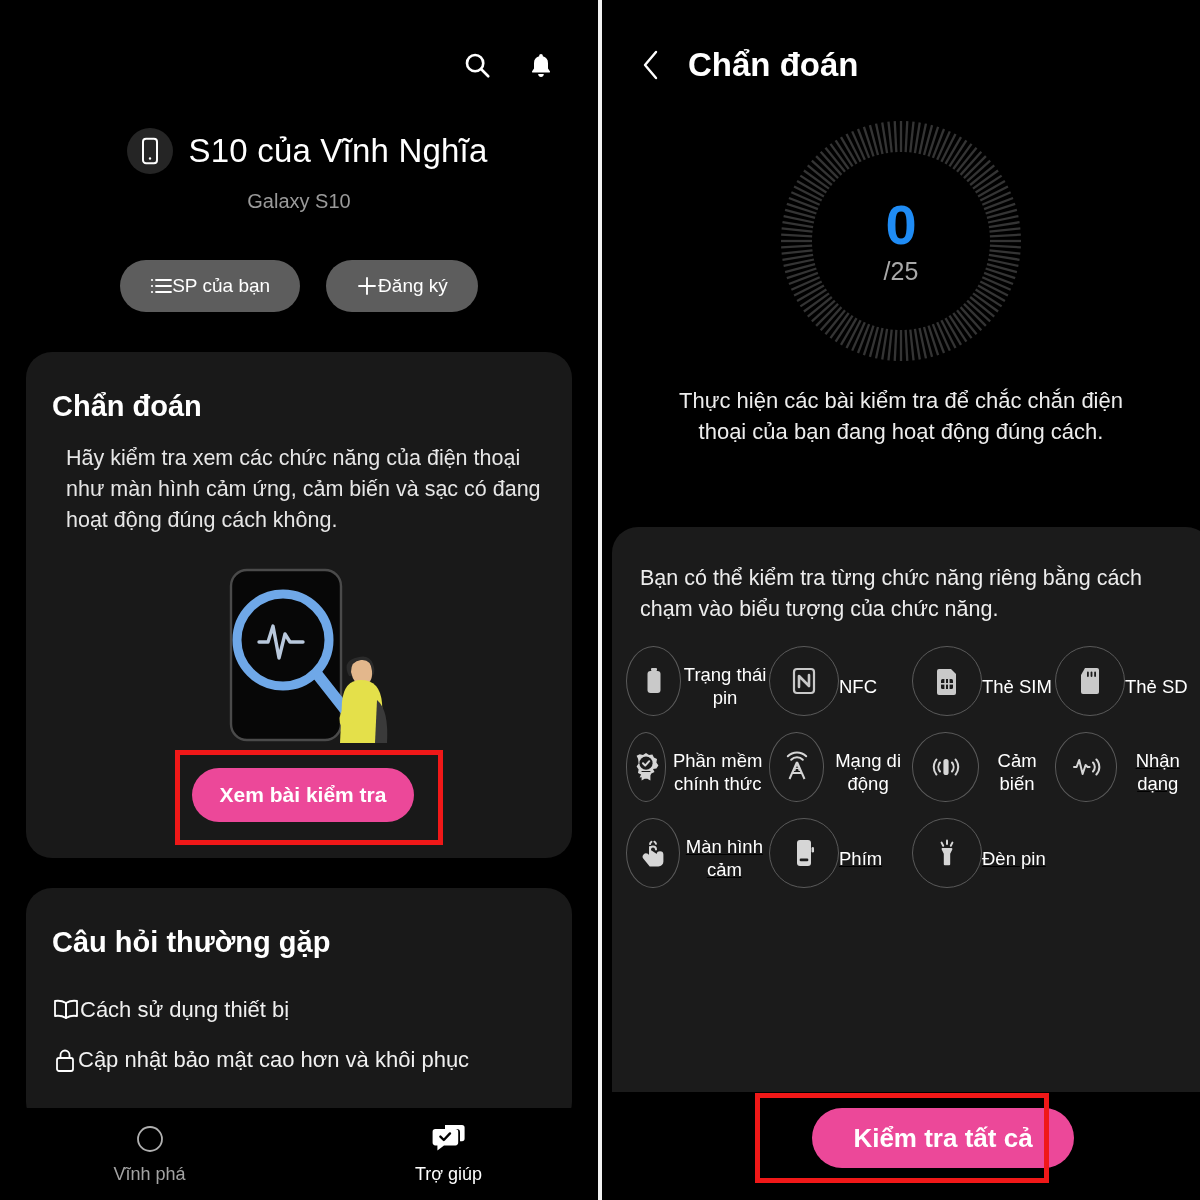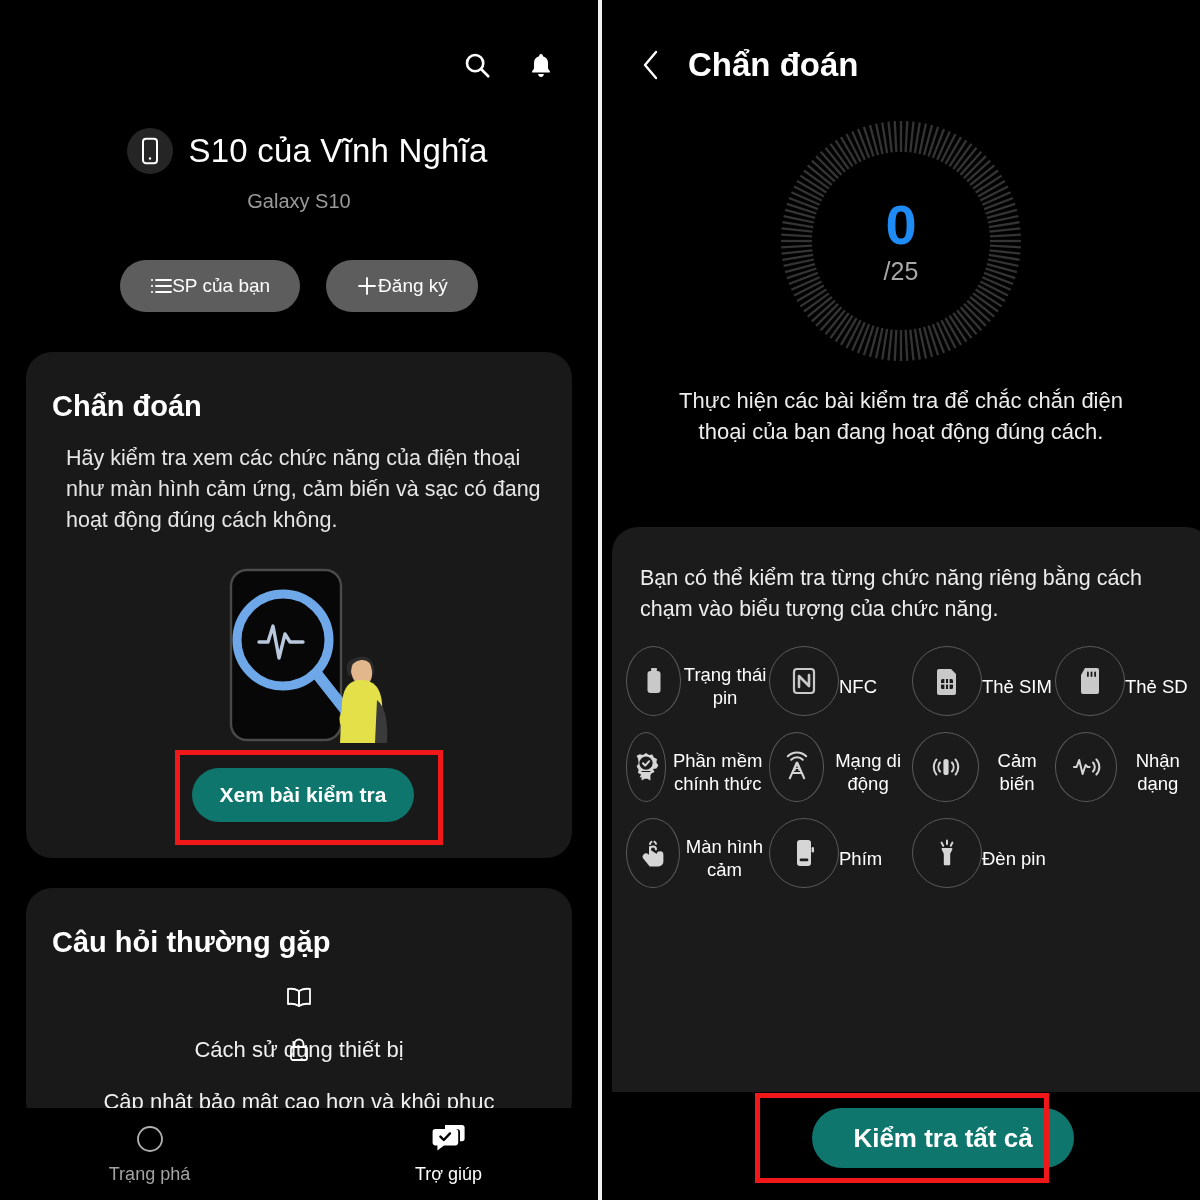--- a/index.html
+++ b/index.html
@@ -85,30 +85,30 @@
   .hl-box {
     position: absolute;
     border: 5px solid #f01818;
     background: transparent;
   }
   #hl-left { left: 175px; top: 750px; width: 268px; height: 95px; }
   #hl-right{ left: 755px; top: 1093px; width: 294px; height: 90px; }
 
   .blue-btn {
     position: absolute;
-    background: #0f766e; border-radius: 40px;
+    background: #ec4899; border-radius: 40px;
     display: flex; align-items: center; justify-content: center;
     color: #ffffff; font-weight: 700; text-align: right;
   }
   #btn-xem { left: 192px; top: 768px; width: 222px; height: 54px; font-size: 21px; }
   #btn-ktall{ left: 812px; top: 1108px; width: 262px; height: 60px; font-size: 26px; }
 
   .faq-item {
-    display: flex; align-items: center; gap: 26px;
-    padding: 0 26px; height: 50px; font-size: 22px; color: #f0f0f0; flex-direction: column;
+    display: flex; align-items: center; 
+    padding: 0 26px; height: 50px; font-size: 22px; color: #f0f0f0;
   }
   #faq-list { margin-top: 26px; }
 
   .bottom-nav {
     position: absolute; bottom: 0; left: 0; width: 598px; height: 92px;
     background: #000; display: flex; align-items: center;
   }
   .nav-item {
     flex: 1; display: flex; flex-direction: column; align-items: center; gap: 9px;
   }
@@ -160,21 +160,21 @@
   .grid-icon {
     width: 70px; height: 70px; border-radius: 50%;
     border: 1.5px solid #5a5a5a;
     display: flex; align-items: center; justify-content: center;
     margin-bottom: 12px;
   }
   .grid-label {
     font-size: 18.5px; color: #ffffff; text-align: center; line-height: 1.22;
     max-width: 128px;
   }
-  .row3 { height: 82px; overflow: hidden; }
+  .row3 { height: 82px; overflow: hidden; text-decoration: underline; }
 
   .r-bottom-bar {
     position: absolute; bottom: 0; left: 0; width: 598px; height: 108px;
     background: #000;
   }
   svg { display: block; }
 </style>
 </head>
 <body>
 
@@ -283,21 +283,21 @@
     </div>
 
     <div class="bottom-nav">
       <div class="nav-item inactive">
         <span>
           <svg width="32" height="32" viewBox="0 0 32 32" fill="none" stroke="#b0b0b0" stroke-width="1.8">
             <circle cx="16" cy="16" r="12"></circle>
             <path d="M21 11 L14 18 L11 21 L18 14 z" fill="#b0b0b0" stroke="none"></path>
           </svg>
         </span>
-        <span class="nav-label">Trạng phá</span>
+        <span class="nav-label">Vĩnh phá</span>
       </div>
       <div class="nav-item active">
         <span>
           <svg width="34" height="32" viewBox="0 0 34 32" fill="#ffffff">
             <path d="M13 2h17a2.6 2.6 0 0 1 2.6 2.6v11a2.6 2.6 0 0 1-2.6 2.6h-2V9.2A3.2 3.2 0 0 0 24.8 6H13z"></path>
             <path d="M3.4 6h20a2.8 2.8 0 0 1 2.8 2.8v10.8a2.8 2.8 0 0 1-2.8 2.8H12l-6.6 5.2v-5.2H3.4A2.8 2.8 0 0 1 .6 19.6V8.8A2.8 2.8 0 0 1 3.4 6z"></path>
             <path d="M8.4 13.6l3.4 3.4 6.2-6.6" fill="none" stroke="#000" stroke-width="2.4" stroke-linecap="round" stroke-linejoin="round"></path>
           </svg>
         </span>
         <span class="nav-label">Trợ giúp</span>

